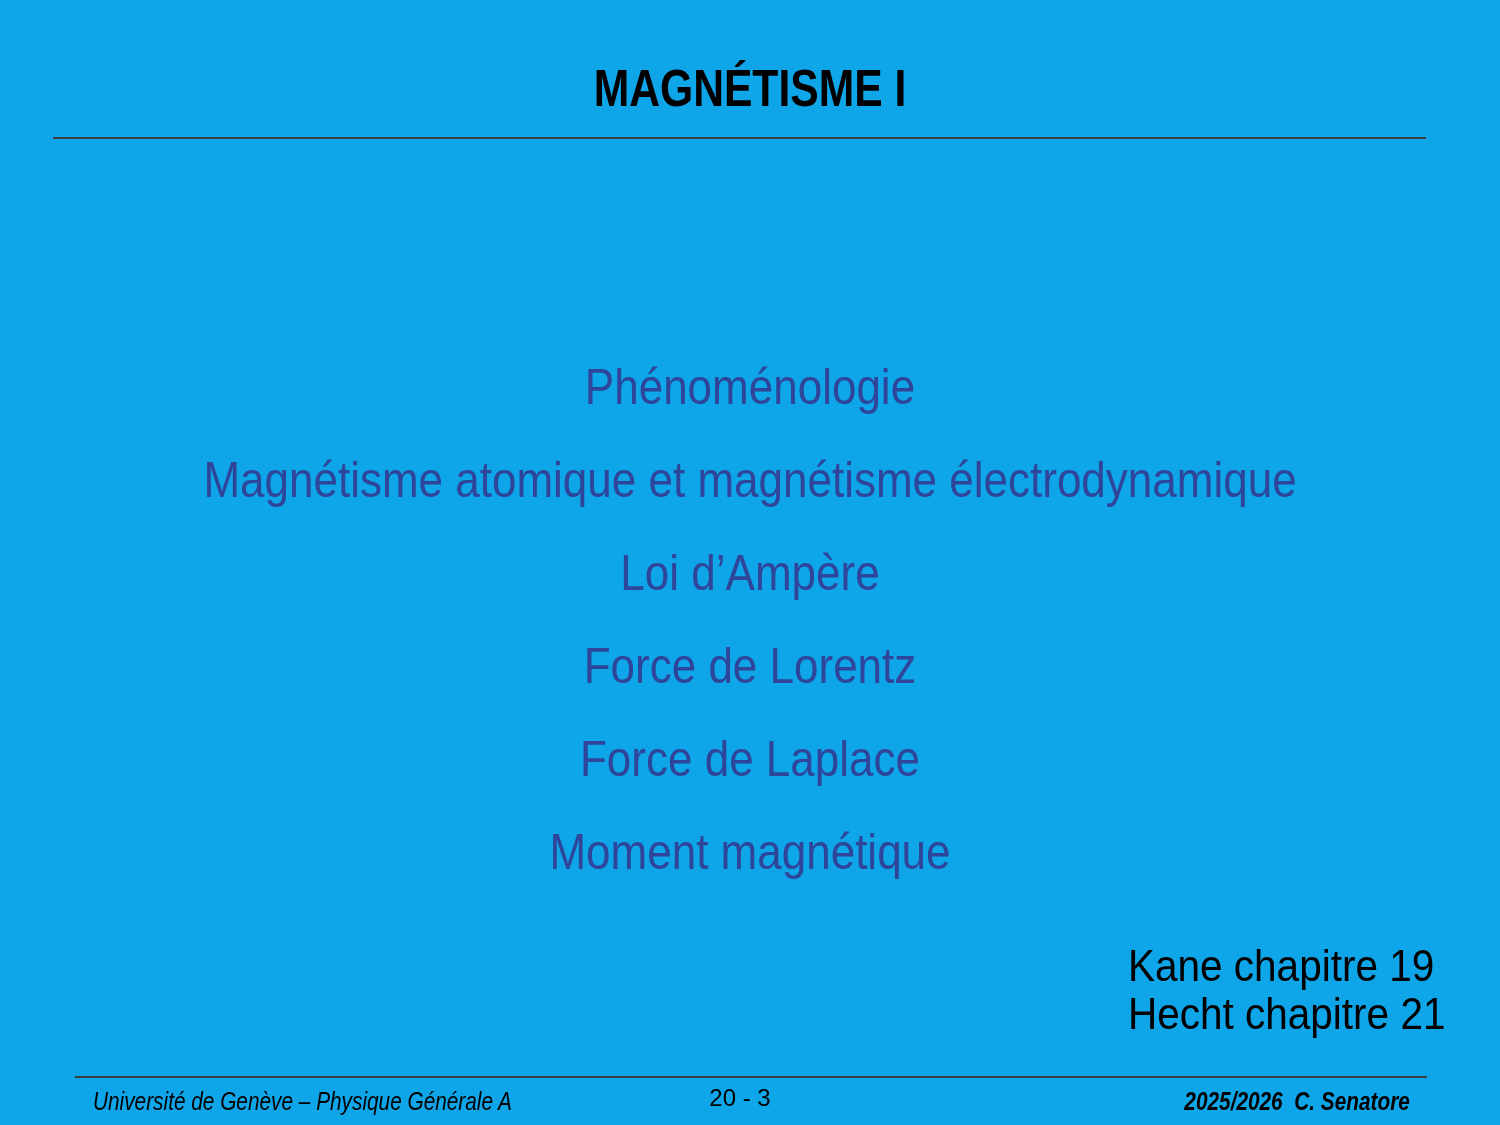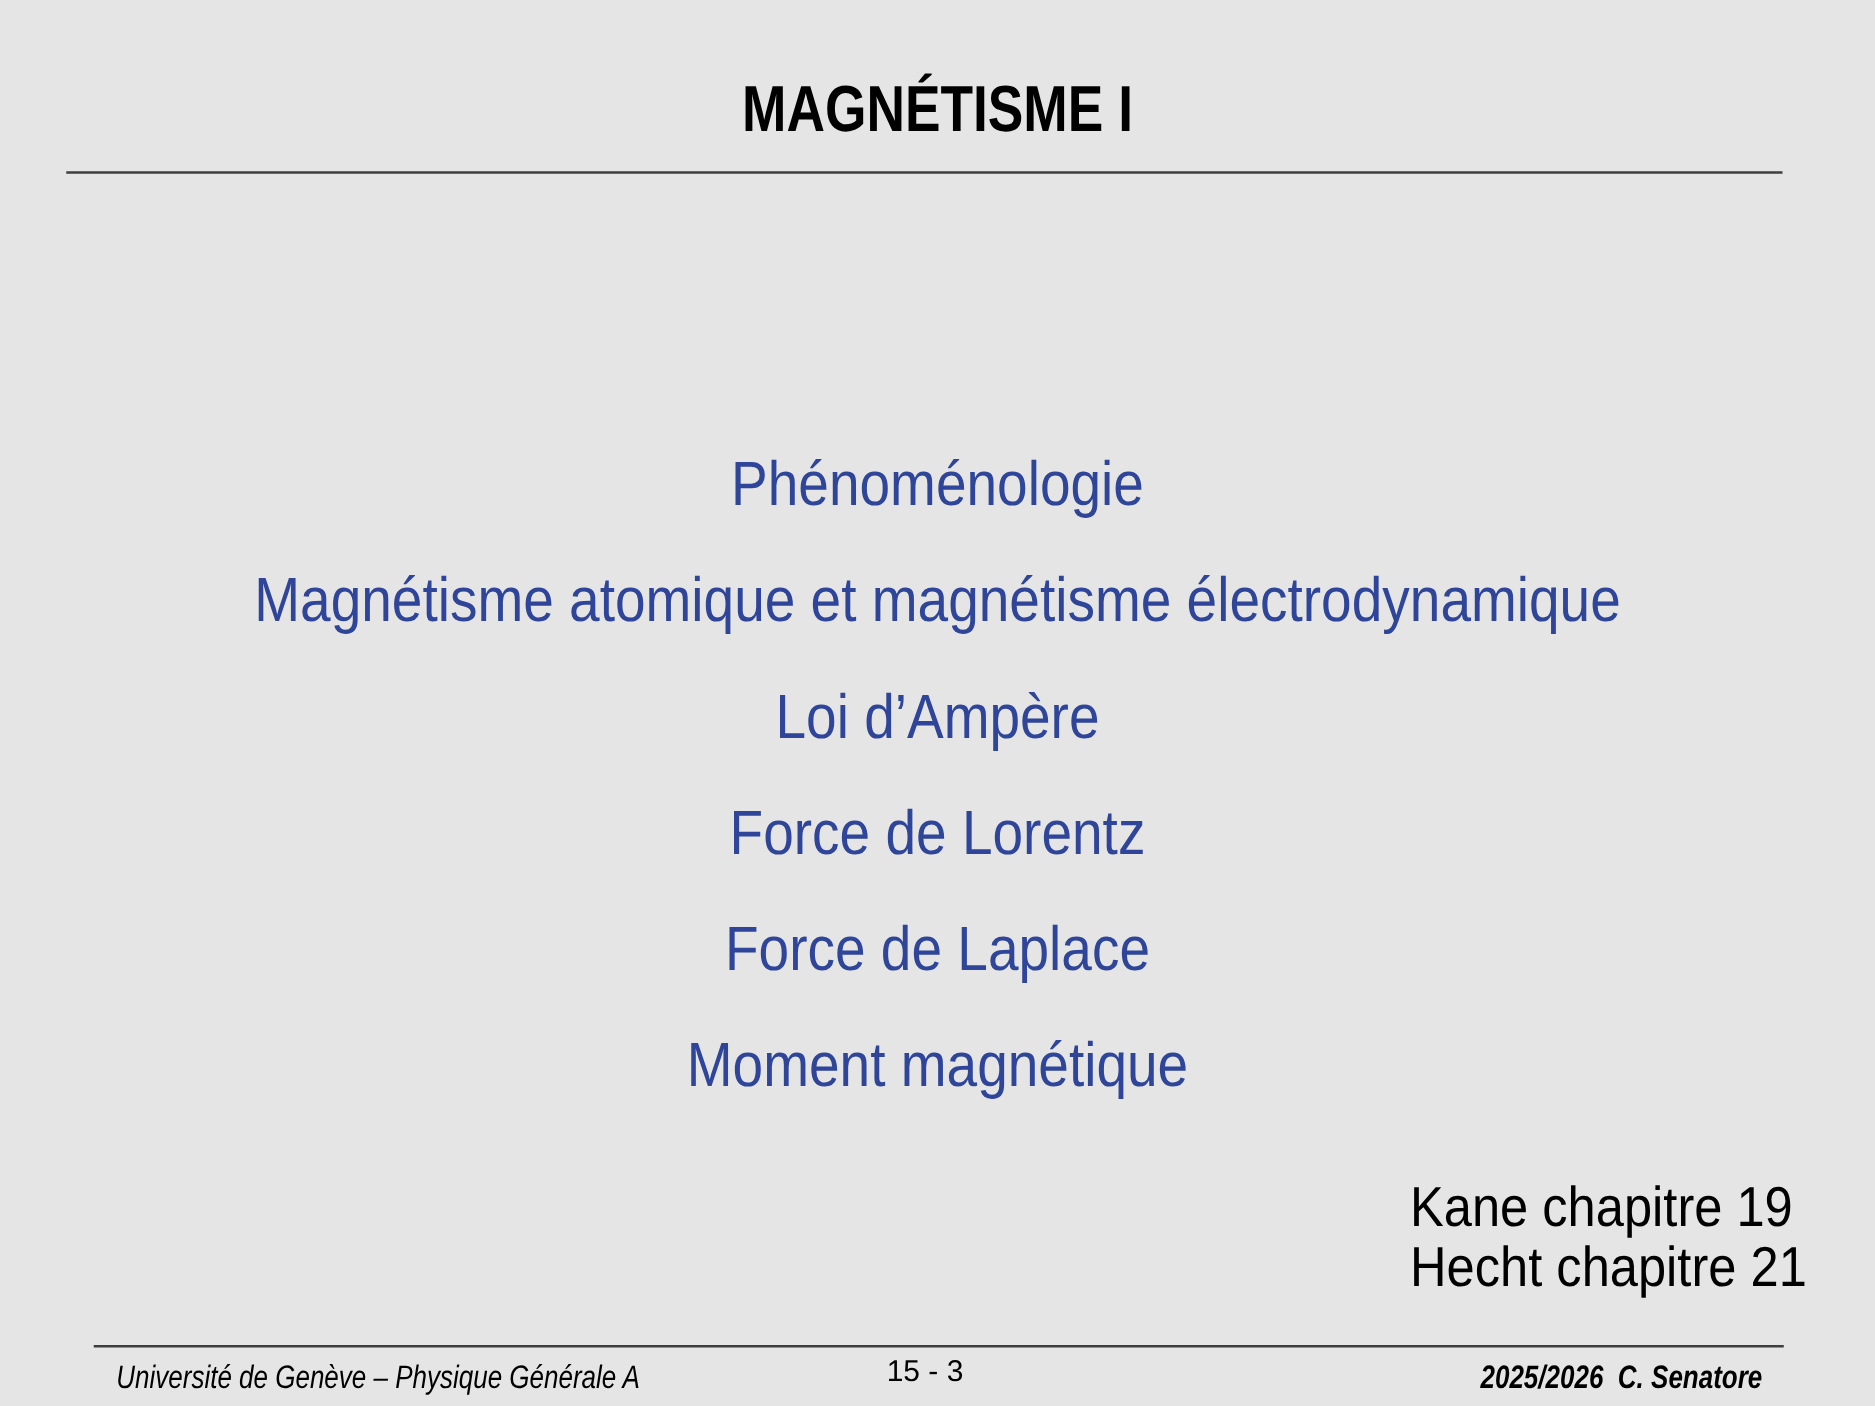--- a/index.html
+++ b/index.html
@@ -1,20 +1,20 @@
 <!DOCTYPE html>
 <html style="--topic-blue: #2E459A; --rule-gray: #3F3F3F;"><head>
 <meta charset="utf-8">
 <style>
   html, body { margin: 0; padding: 0; background: #ffffff; }
   .slide {
     position: relative;
     width: 1500px;
     height: 1125px;
-    background: #e5e5e5;
+    background: #0ea5e9;
     overflow: hidden;
     font-family: "Liberation Sans", sans-serif;
     color: #000000;
   }
 
   
   .title {
     position: absolute;
     top: 58px;
     left: 0;
@@ -117,17 +117,17 @@
 
   <div class="refs">
     <div class="ref">Kane chapitre 19</div>
     <div class="ref">Hecht chapitre 21</div>
   </div>
 
   <div class="rule rule-bottom"></div>
 
   <div class="footer-left">Université de Genève – Physique Générale A</div>
 
-  <div class="footer-center">15 - 3</div>
+  <div class="footer-center">20 - 3</div>
 
   <div class="footer-right">2025/2026  C. Senatore</div>
 
 </div>
 
 </body></html>

